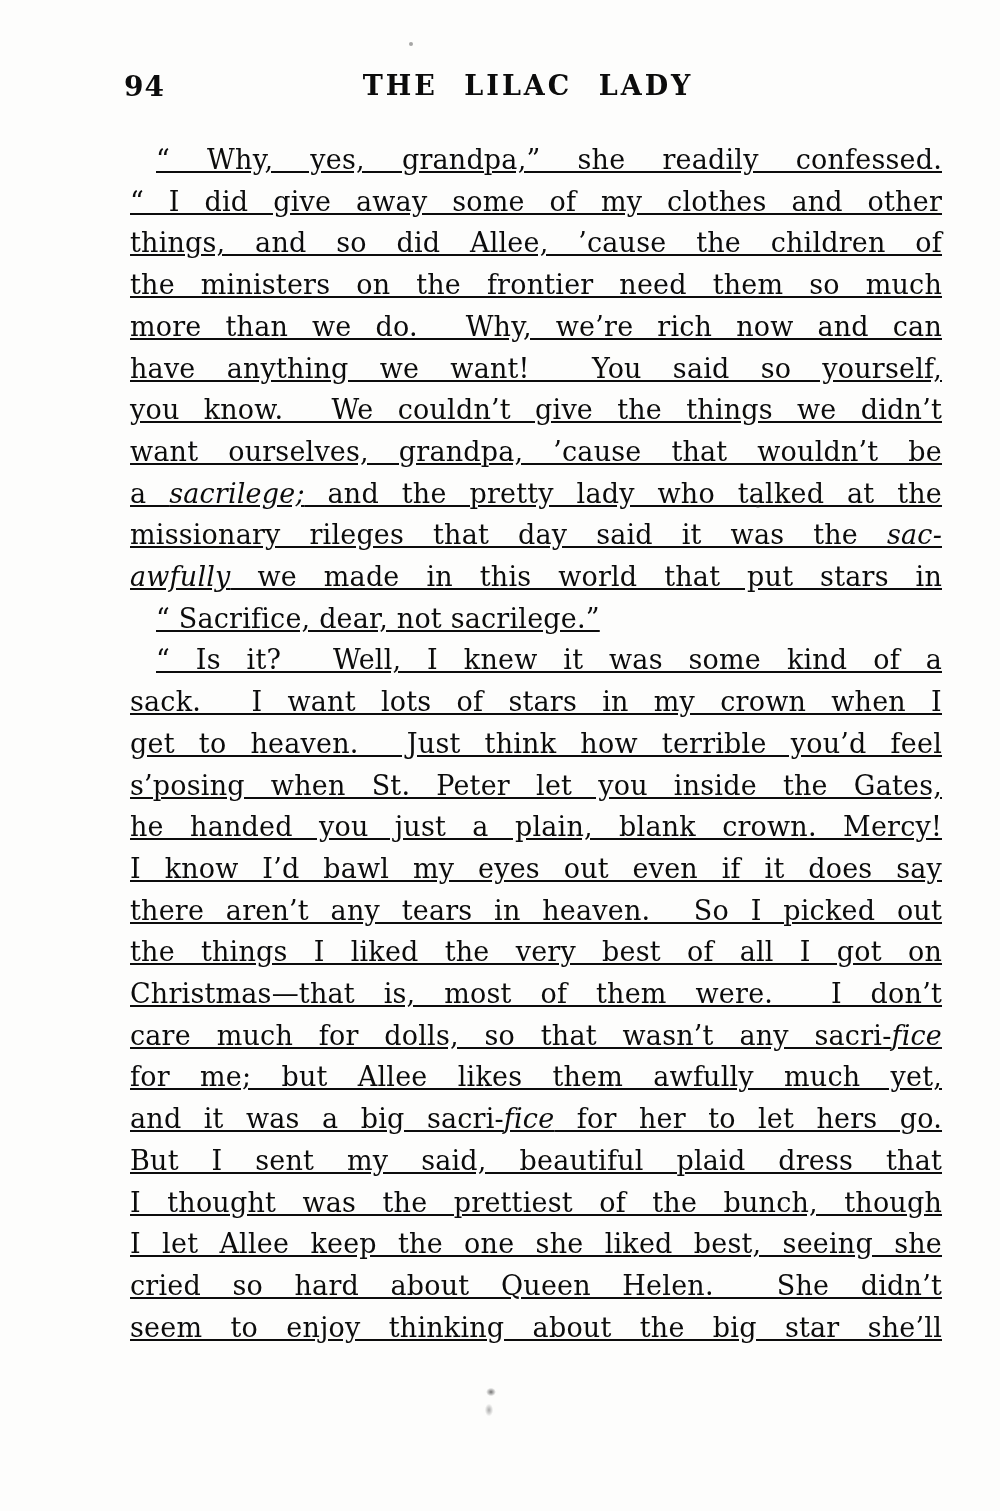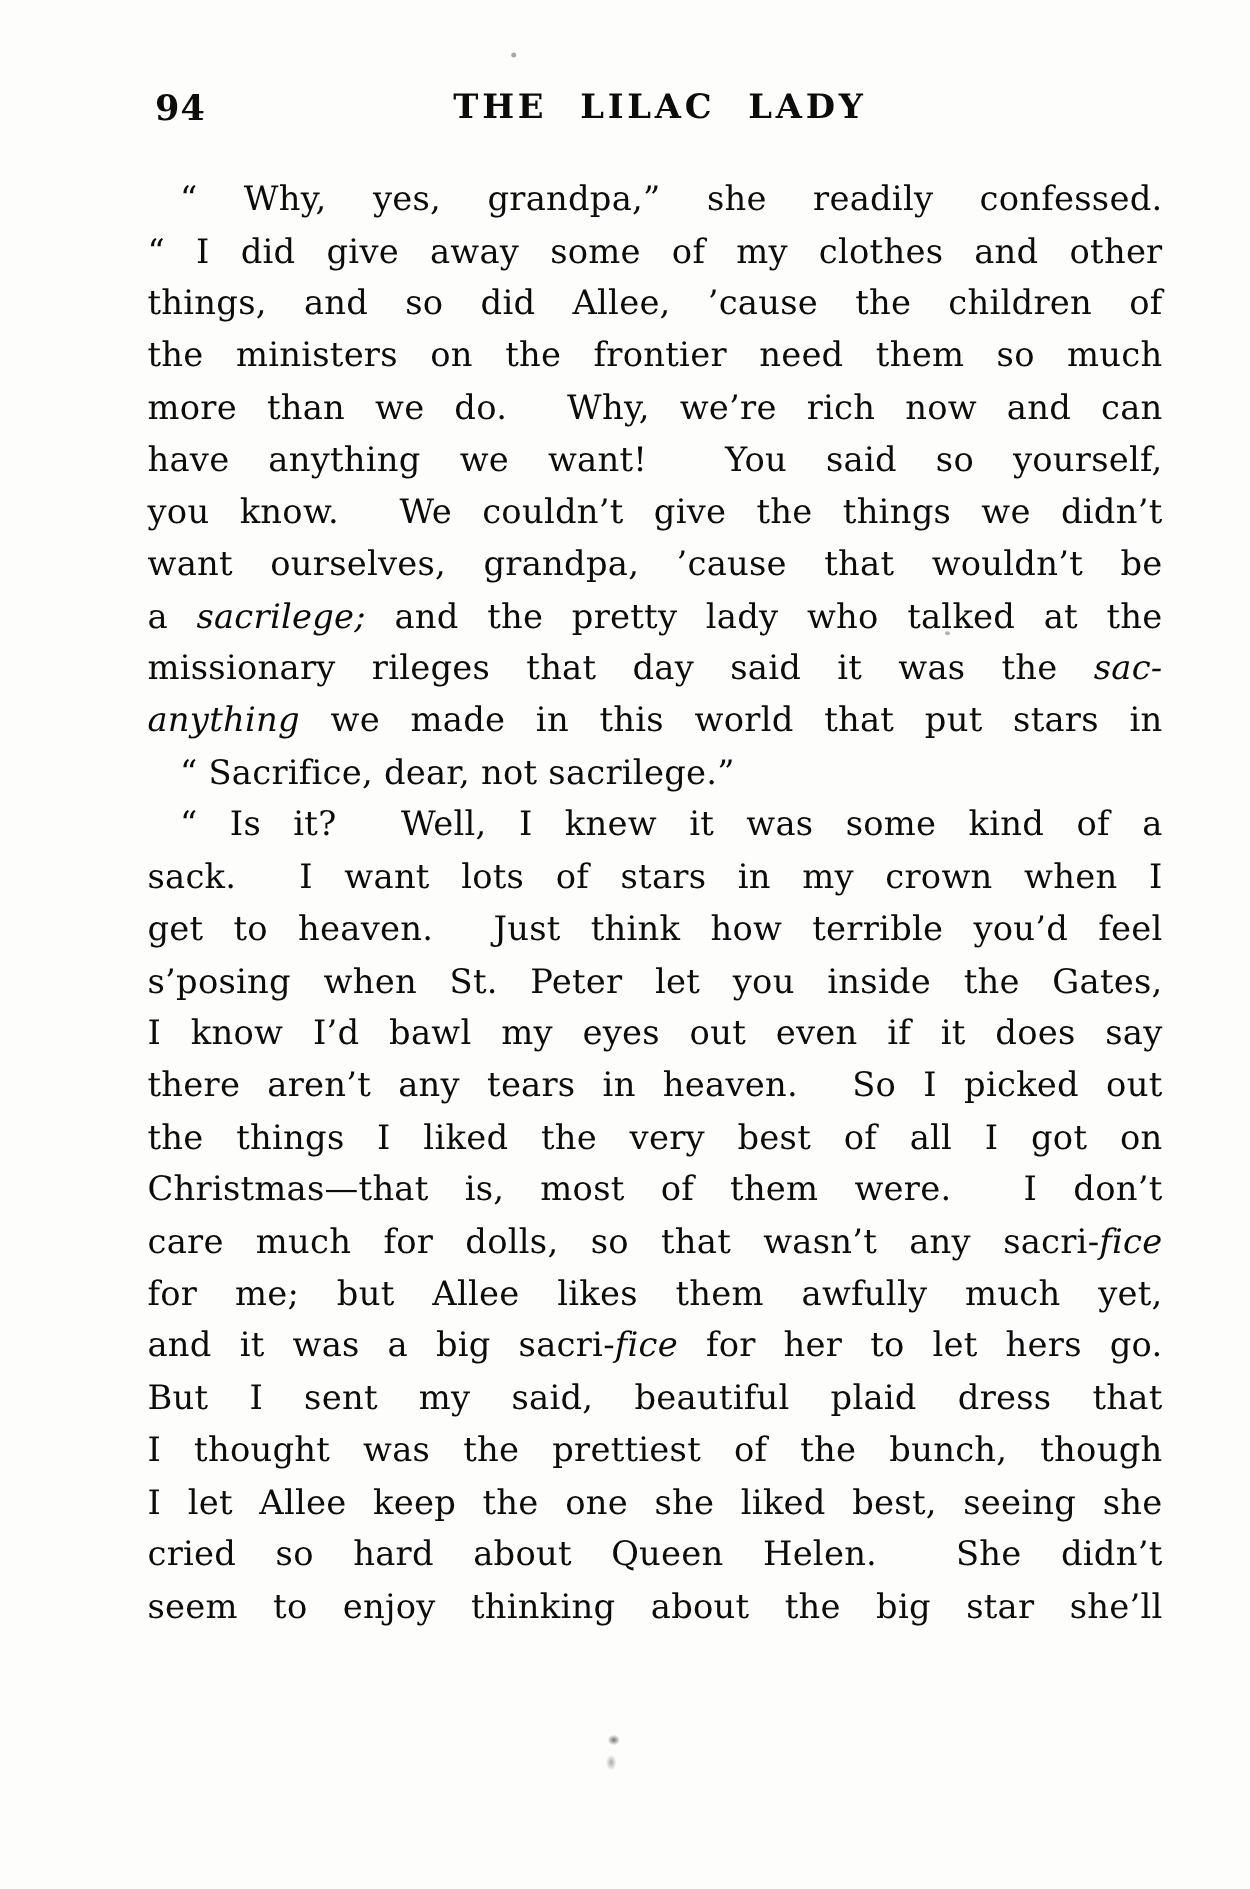--- a/index.html
+++ b/index.html
@@ -19,23 +19,24 @@
     font-size:28px; font-weight:700; letter-spacing:1px;
   }
   .title {
     position:absolute; left:50%; top:2px; transform:translateX(-50%);
     font-size:27px; font-weight:700; letter-spacing:3px; word-spacing:14px;
     white-space:nowrap;
     text-align:right;
   }
 
   .body {
-    position:absolute; top:139px; left:118px; width:812px;
+    position:absolute; top:139px; left:130px; width:812px;
     font-size:27px; line-height:41.7px;
     letter-spacing:0.2px;
+    text-decoration:underline;
   }
   .line {
     text-align:justify;
     text-align-last:justify;
     white-space:normal;
   }
   .line.first { text-indent:26px; }
   .line.endline { text-align-last:left; }
   .it { font-style:italic; }
 
@@ -69,30 +70,31 @@
         <div class="line first"><span>“ Why, yes, grandpa,” she readily confessed.</span></div>
         <div class="line"><span>“ I did give away some of my clothes and other</span></div>
         <div class="line"><span>things, and so did Allee, ’cause the children of</span></div>
         <div class="line"><span>the ministers on the frontier need them so much</span></div>
         <div class="line"><span>more than we do.&nbsp; Why, we’re rich now and can</span></div>
         <div class="line"><span>have anything we want!&nbsp; You said so yourself,</span></div>
         <div class="line"><span>you know.&nbsp; We couldn’t give the things we didn’t</span></div>
         <div class="line"><span>want ourselves, grandpa, ’cause that wouldn’t be</span></div>
         <div class="line"><span>a </span><span class="it">sacrilege;</span><span> and the pretty lady who talked at the</span></div>
         <div class="line"><span>missionary rileges that day said it was the </span><span class="it">sac-</span></div>
-        <div class="line"><span class="it">anything</span><span> we made in this world that put stars in</span></div>
+        <div class="line"><span class="it">awfully</span><span> we made in this world that put stars in</span></div>
       </div>
       <div>
         <div class="line first endline"><span>“ Sacrifice, dear, not sacrilege.”</span></div>
       </div>
       <div>
         <div class="line first"><span>“ Is it?&nbsp; Well, I knew it was some kind of a</span></div>
         <div class="line"><span>sack.&nbsp; I want lots of stars in my crown when I</span></div>
         <div class="line"><span>get to heaven.&nbsp; Just think how terrible you’d feel</span></div>
         <div class="line"><span>s’posing when St. Peter let you inside the Gates,</span></div>
+        <div class="line"><span>he handed you just a plain, blank crown. Mercy!</span></div>
         <div class="line"><span>I know I’d bawl my eyes out even if it does say</span></div>
         <div class="line"><span>there aren’t any tears in heaven.&nbsp; So I picked out</span></div>
         <div class="line"><span>the things I liked the very best of all I got on</span></div>
         <div class="line"><span>Christmas—that is, most of them were.&nbsp; I don’t</span></div>
         <div class="line"><span>care much for dolls, so that wasn’t any sacri-</span><span class="it">fice</span></div>
         <div class="line"><span>for me; but Allee likes them awfully much yet,</span></div>
         <div class="line"><span>and it was a big sacri-</span><span class="it">fice</span><span> for her to let hers go.</span></div>
         <div class="line"><span>But I sent my said, beautiful plaid dress that</span></div>
         <div class="line"><span>I thought was the prettiest of the bunch, though</span></div>
         <div class="line"><span>I let Allee keep the one she liked best, seeing she</span></div>

